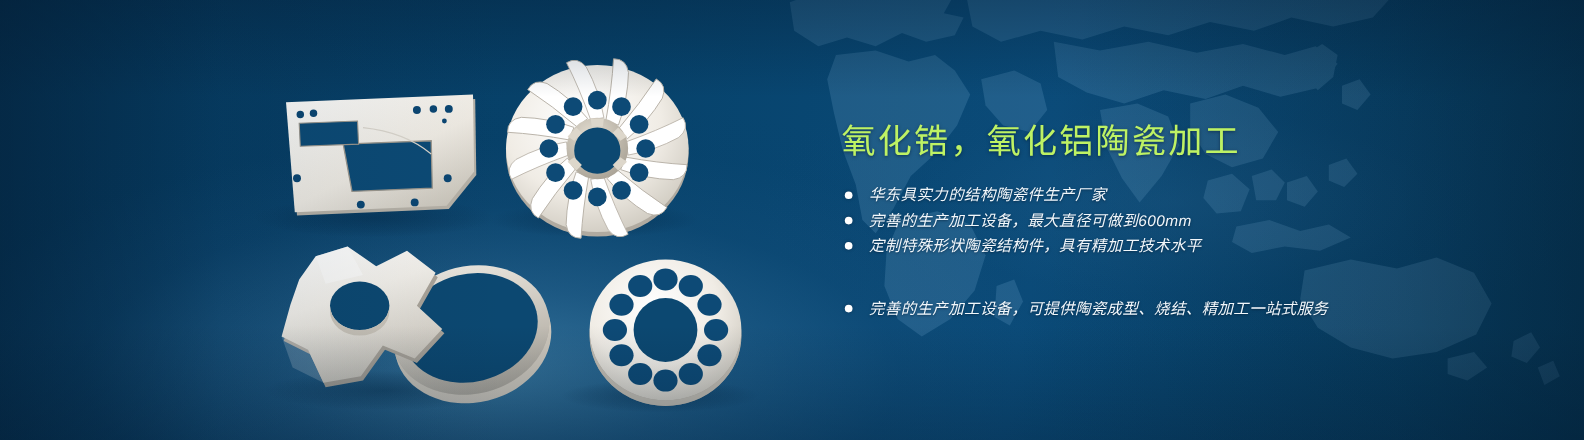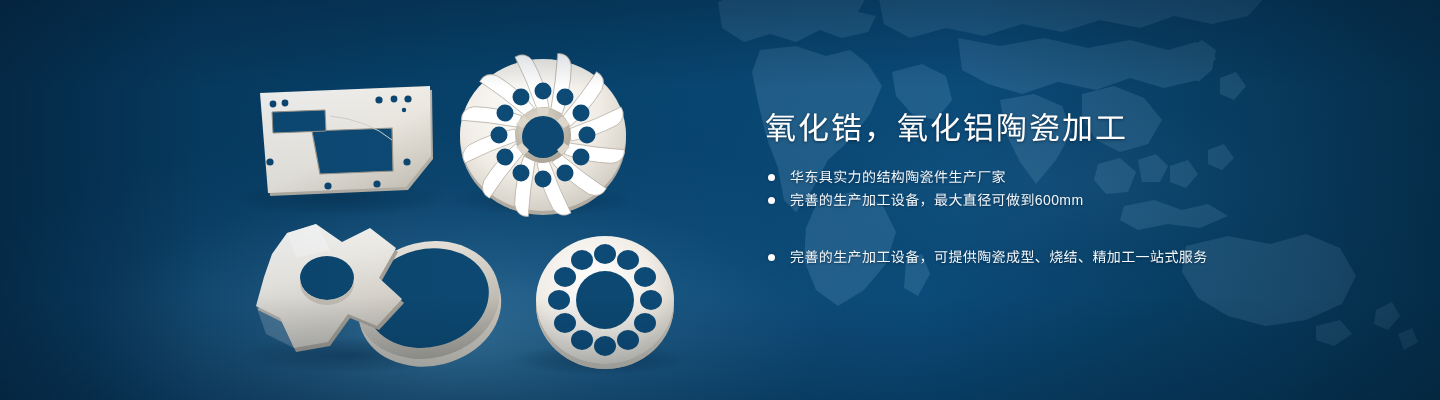--- a/index.html
+++ b/index.html
@@ -86,28 +86,29 @@
     left: 765px;
     top: 108px;
     width: 600px;
   }
   .headline {
     margin: 0;
     font-size: 31px;
     line-height: 42px;
     font-weight: 400;
     letter-spacing: 2px;
-    color: #ffffff;
+    color: #bef264;
     text-shadow: 0 1px 3px rgba(0,18,36,0.55);
     white-space: nowrap;
   }
   .bullets {
     list-style: none;
     margin: 19px 0 0 3px;
     padding: 0;
+    font-style: italic;
   }
   .bullets li {
     position: relative;
     padding-left: 22px;
     margin-bottom: 6px;
     font-size: 14px;
     line-height: 17px;
     letter-spacing: 0.4px;
     color: #f2f7fb;
     text-shadow: 0 1px 2px rgba(0,18,36,0.5);
@@ -353,18 +354,22 @@
       <li>
         <span class="dot"></span>
         <span>华东具实力的结构陶瓷件生产厂家</span>
       </li>
       <li>
         <span class="dot"></span>
         <span>完善的生产加工设备，最大直径可做到600mm</span>
       </li>
       <li>
         <span class="dot"></span>
+        <span>定制特殊形状陶瓷结构件，具有精加工技术水平</span>
+      </li>
+      <li>
+        <span class="dot"></span>
         <span>完善的生产加工设备，可提供陶瓷成型、烧结、精加工一站式服务</span>
       </li>
     </ul>
   </div>
 
 </div>
 
 </body></html>

